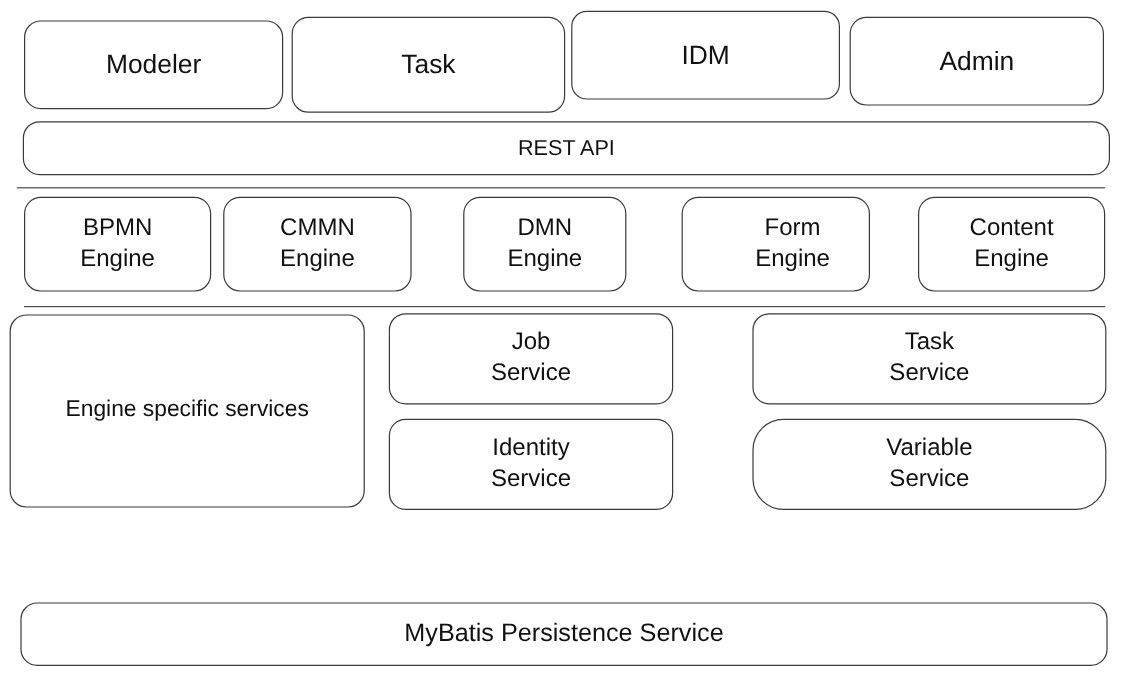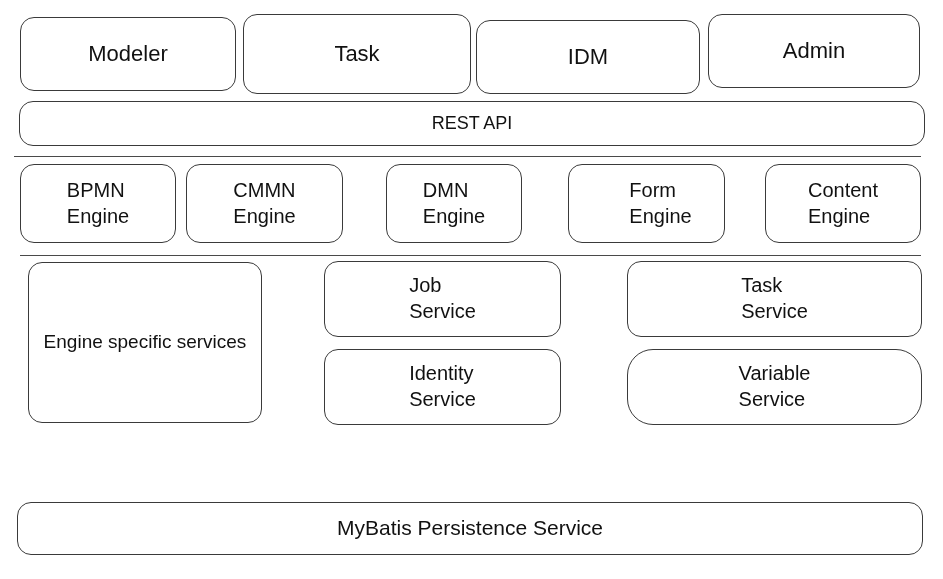--- a/index.html
+++ b/index.html
@@ -20,21 +20,21 @@
   }
   .node {
     position: absolute;
     box-sizing: border-box;
     background: #ffffff;
     border: 1.2px solid #3a3a3a;
     border-radius: 14px;
     display: flex;
     align-items: center;
     justify-content: center;
-    text-align: left;
+    text-align: center;
     line-height: 1.28;
     color: #111111;
     -webkit-font-smoothing: antialiased;
   }
   .node .label {
     display: block;
     white-space: pre-line;
     padding: 0 6px;
   }
   .t-app      { font-size: 22px; }
@@ -56,21 +56,21 @@
 <div id="diagram">
 
   <div class="node t-app" style="left:20px; top:17px; width:216px; height:74px;">
     <span class="label">Modeler</span>
   </div>
 
   <div class="node t-app" style="left:243px; top:14px; width:228px; height:80px;">
     <span class="label">Task</span>
   </div>
 
-  <div class="node t-app" style="left:476px; top:20px; width:224px; height:74px;">
+  <div class="node t-app" style="left:476px; top:9px; width:224px; height:74px;border-radius:13px;">
     <span class="label">IDM</span>
   </div>
 
   <div class="node t-app" style="left:708px; top:14px; width:212px; height:74px;">
     <span class="label">Admin</span>
   </div>
 
   <div class="node t-rest" style="left:19px; top:101px; width:906px; height:45px;">
     <span class="label">REST API</span>
   </div>
@@ -97,21 +97,21 @@
 Engine</span>
   </div>
 
   <div class="node t-engine" style="left:765px; top:164px; width:156px; height:79px;">
     <span class="label">Content
 Engine</span>
   </div>
 
   <div class="divider" style="left:20px; top:255px; width:901px;"></div>
 
-  <div class="node t-esvc" style="left:28px; top:262px; width:234px; height:161px;">
+  <div class="node t-esvc" style="left:8px; top:262px; width:296px; height:161px;">
     <span class="label">Engine specific services</span>
   </div>
 
   <div class="node t-service" style="left:324px; top:261px; width:237px; height:76px;">
     <span class="label">Job
 Service</span>
   </div>
 
   <div class="node t-service" style="left:627px; top:261px; width:295px; height:76px;">
     <span class="label">Task

